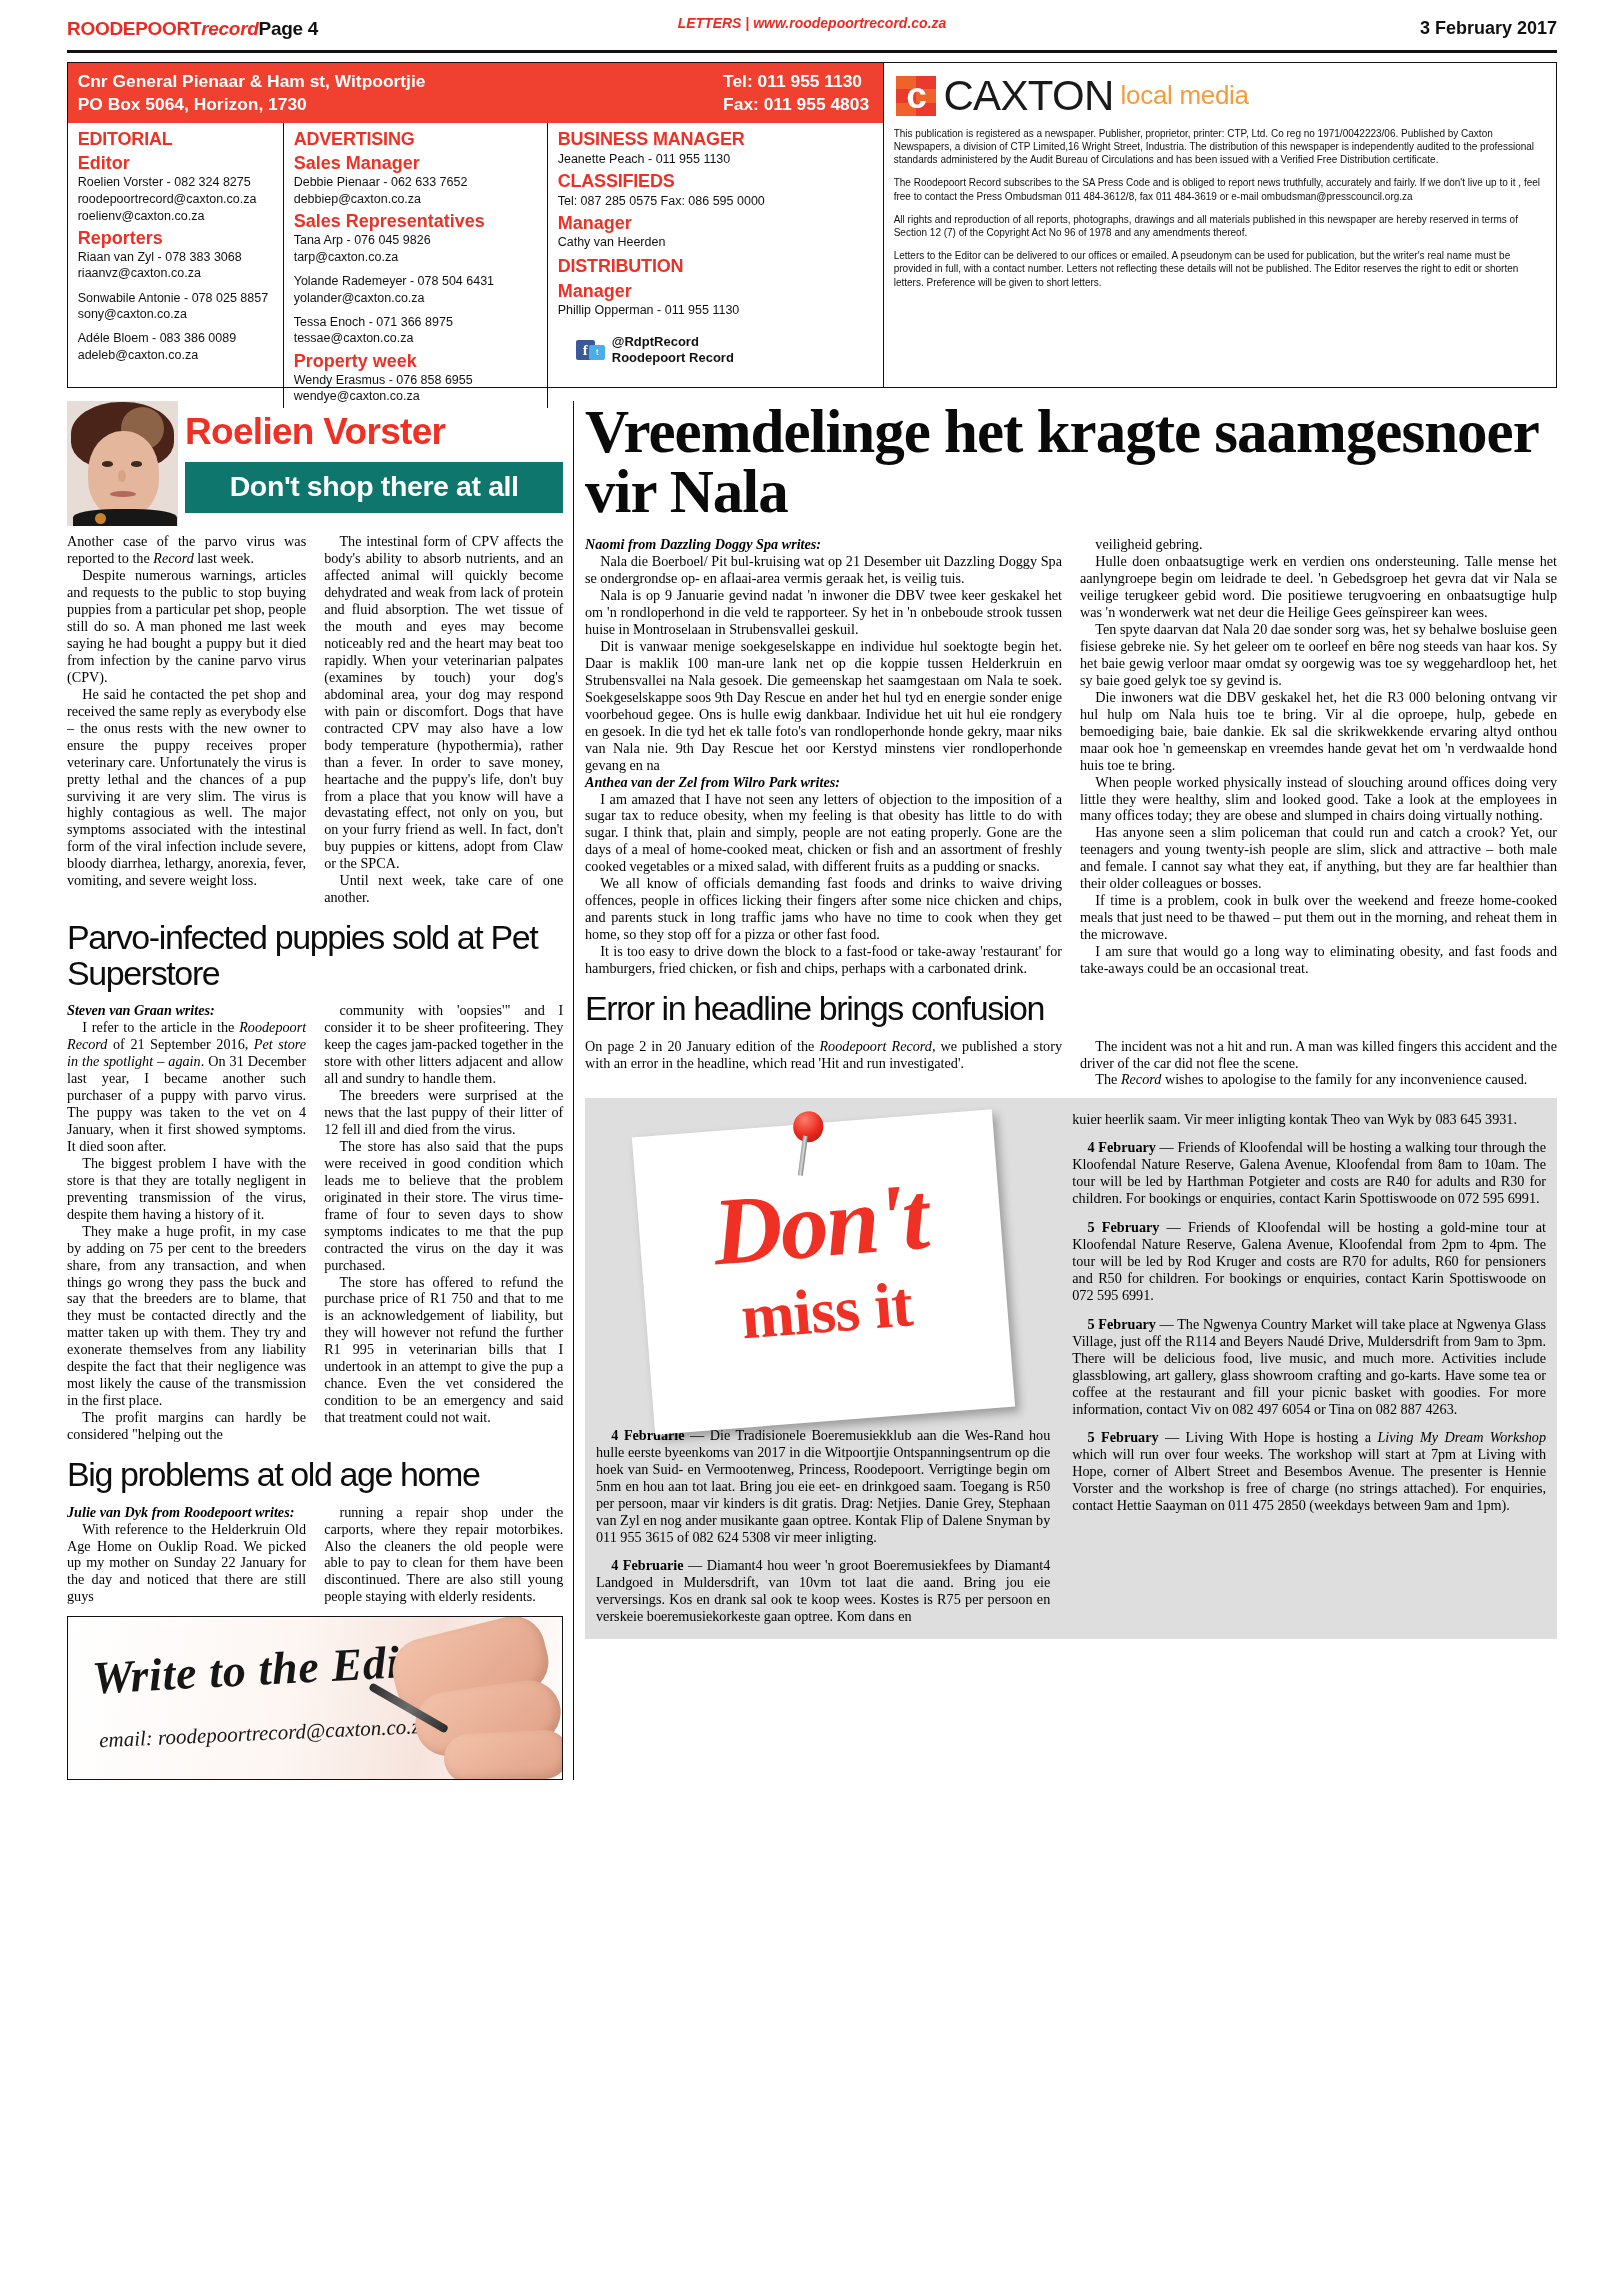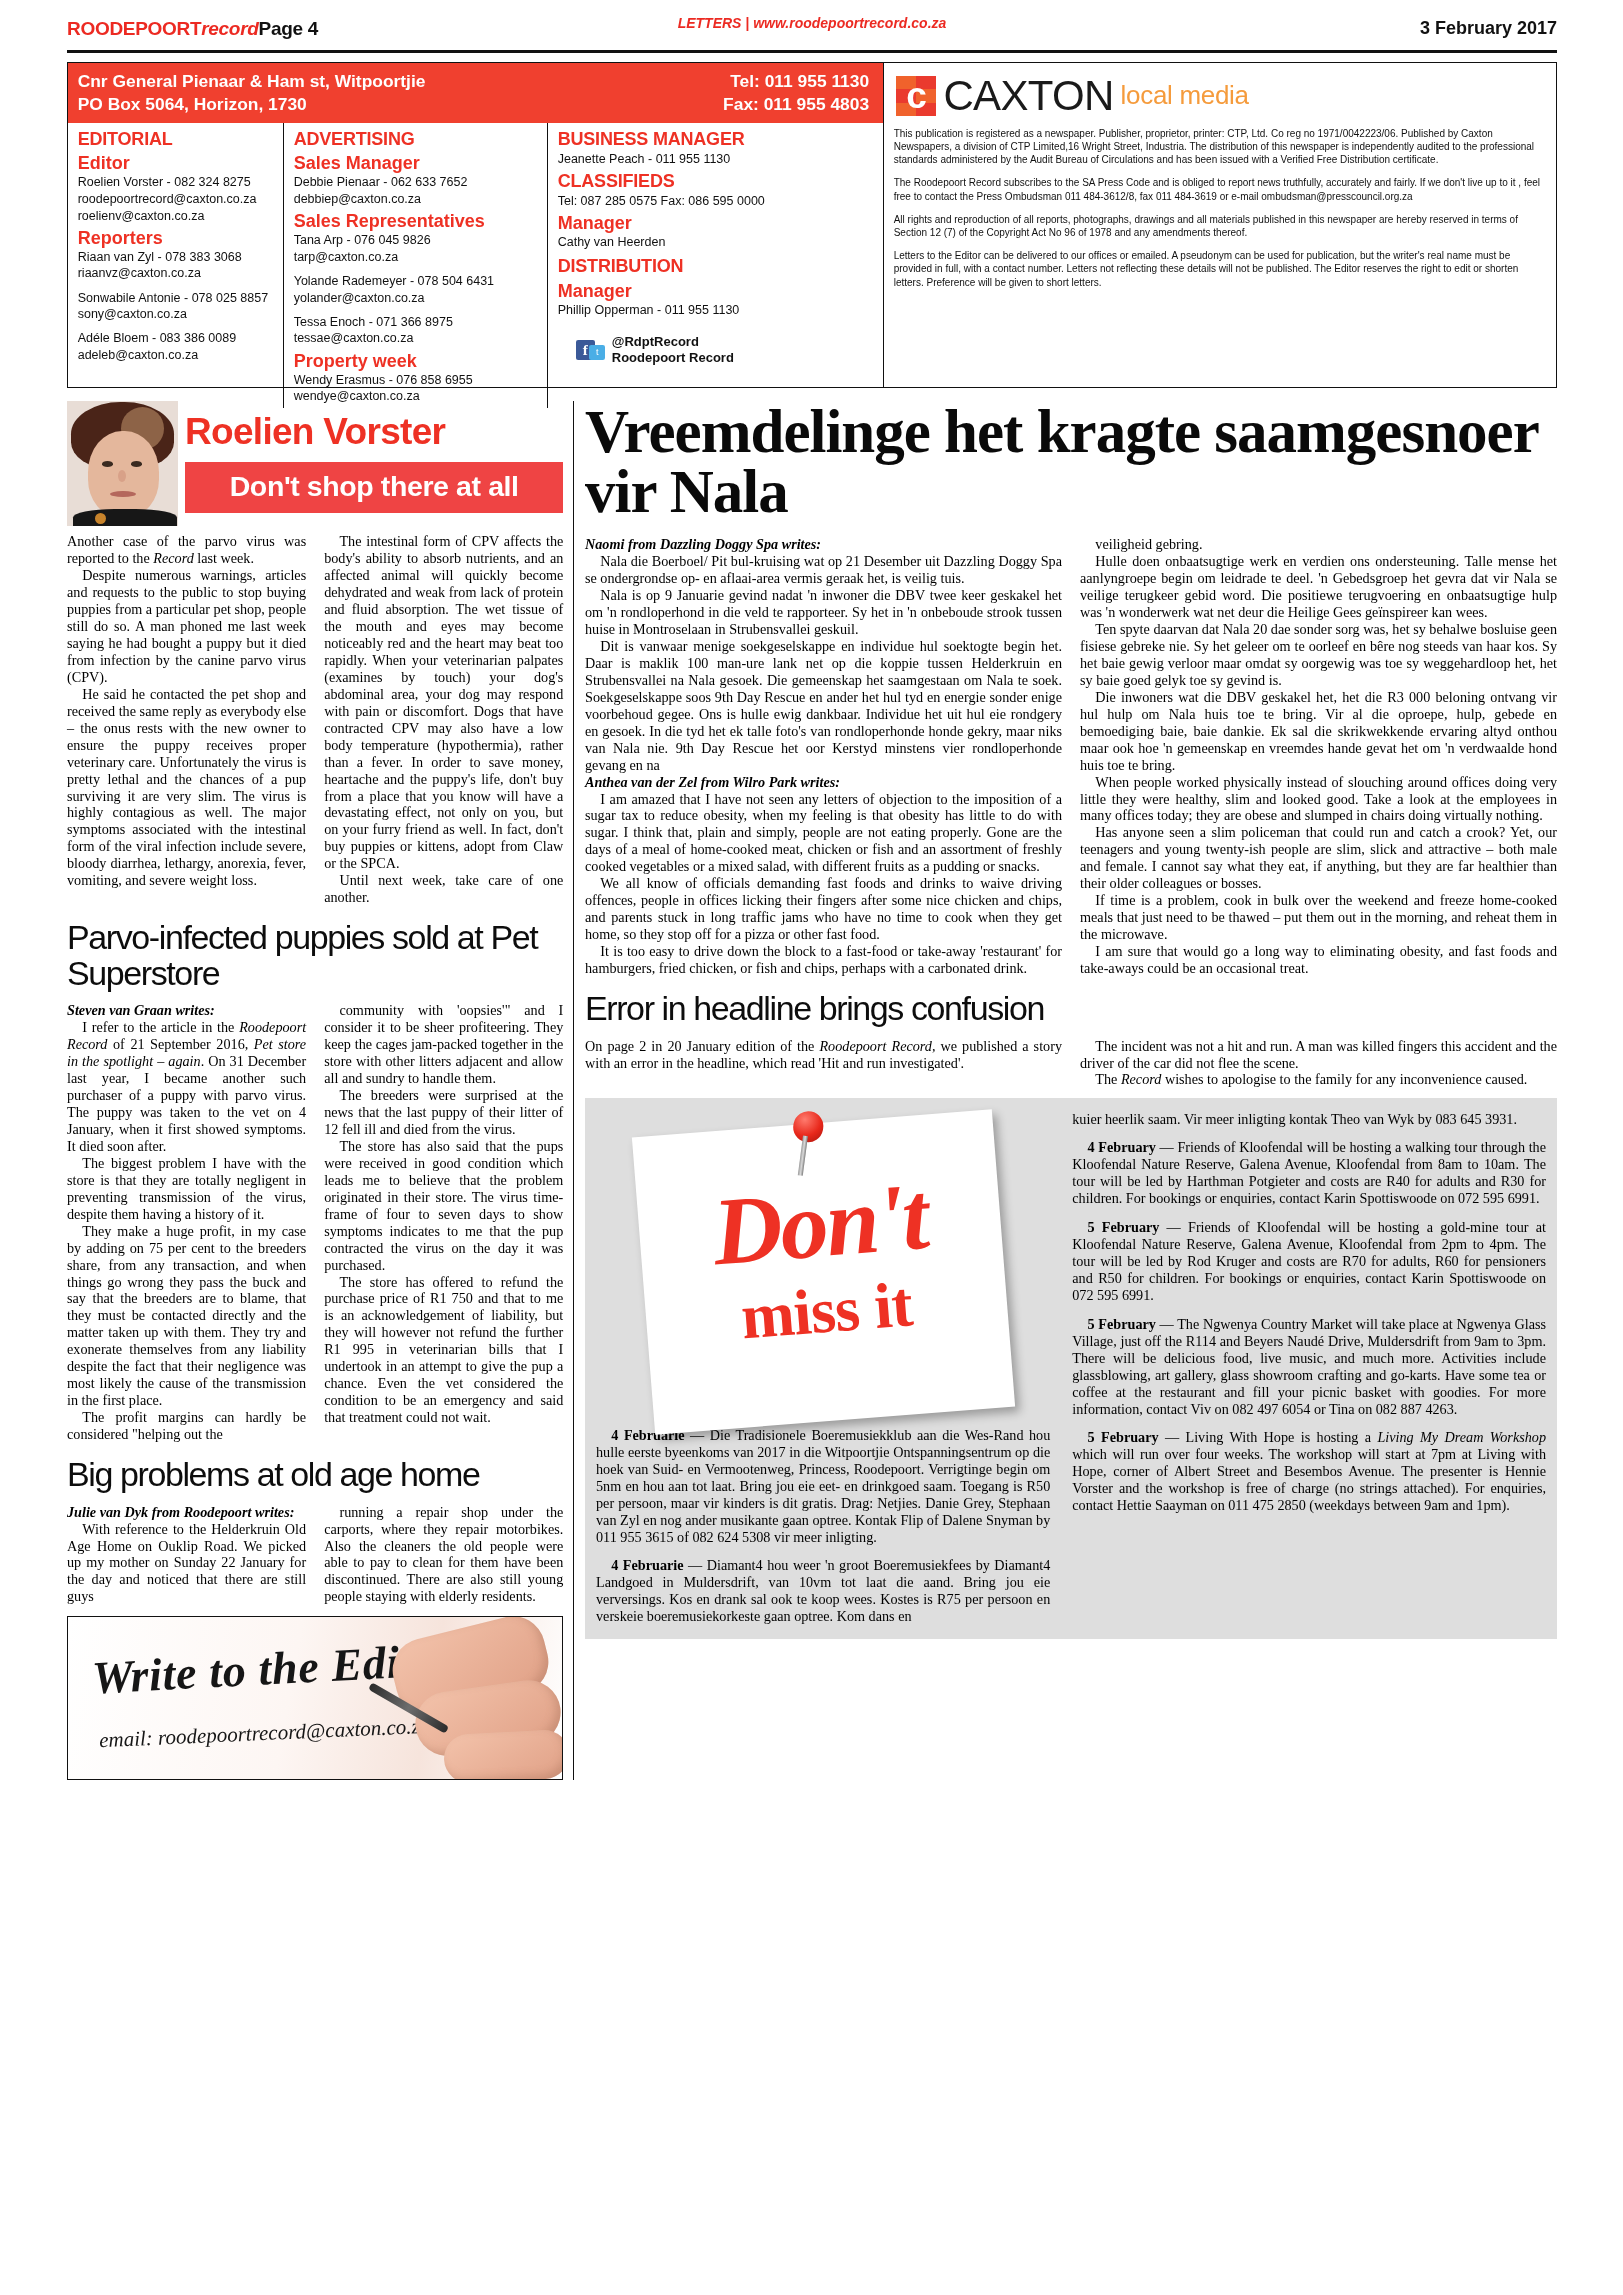--- a/index.html
+++ b/index.html
@@ -22,21 +22,21 @@
   .mh-left .blk { color:#111; }
   .mh-center { position:absolute; left:50%; transform:translateX(-50%); top:15.3px; font-family:"Liberation Sans", sans-serif; font-size:14px; font-weight:bold; font-style:italic; color:#ec2a22; white-space:nowrap; }
   .mh-right { position:absolute; right:0; top:18px; font-family:"Liberation Sans", sans-serif; font-size:18px; font-weight:bold; color:#111; }
   .mh-rule { height:2.8px; background:#111; margin-top:7px; }
 
   
   .infobox { border:1.4px solid #111; margin-top:9.7px; display:flex; height:326px; }
   .ib-left { width:816px; border-right:1.4px solid #111; display:flex; flex-direction:column; }
   .ib-redbar { background:#f0402f; color:#fff; font-family:"Liberation Sans", sans-serif; font-weight:bold; font-size:17.4px; line-height:1.28; padding:7px 9.7px 8.3px 9.7px; display:flex; justify-content:space-between; }
   .ib-redbar .addr div, .ib-redbar .tel div { white-space:nowrap; }
-  .ib-redbar .tel { text-align:right; padding-right:4.2px;}
+  .ib-redbar .tel { padding-right:4.2px;}
   .ib-cols { display:flex; flex:1; }
   .ib-col { padding:5.6px 9.7px 2.8px 9.7px; font-family:"Liberation Sans", sans-serif; }
   .ib-col.c1 { width:215px; }
   .ib-col.c2 { width:264px; border-left:1.4px solid #111; }
   .ib-col.c3 { width:auto; flex:1; border-left:1.4px solid #111; }
   .ib-h { color:#ee3124; font-weight:bold; font-size:18px; letter-spacing:-0.2px; margin:0 0 0.7px 0; }
   .ib-sub { color:#ee3124; font-weight:bold; font-size:18px; margin:3.5px 0 0 0; }
   .ib-t { font-size:12.5px; color:#111; line-height:1.33; }
   .ib-gap { height:7.6px; }
   .social { display:flex; align-items:center; gap:7px; margin-top:15.3px; padding-left:18px;}
@@ -65,21 +65,21 @@
   .hair { position:absolute; left:4.2px; top:1.4px; width:103px; height:67px; border-radius:48% 48% 40% 40%; background:#4a2418; }
   .hairhl { position:absolute; left:54px; top:5.6px; width:43px; height:43px; border-radius:50%; background:#8d6347; }
   .fskin { position:absolute; left:21px; top:30.5px; width:71px; height:86px; border-radius:48% 48% 44% 44%; background:#e4b79c; }
   .eyeL,.eyeR { position:absolute; width:11px; height:5.6px; border-radius:50%; background:#3a2a20; top:60px;}
   .eyeL { left:35px; } .eyeR { left:64px; }
   .nose { position:absolute; left:51px; top:69px; width:8.3px; height:12.5px; border-radius:50%; background:#d8a188; }
   .mouth { position:absolute; left:43px; top:90px; width:26px; height:6.2px; border-radius:50%; background:#b4675c; }
   .shirt { position:absolute; left:5.6px; top:108px; width:104px; height:21px; background:#171717; border-radius:40% 40% 0 0; }
   .necklace { position:absolute; left:28px; top:112px; width:11px; height:11px; border-radius:50%; background:#c8842c; }
   .cname { position:absolute; left:118px; top:9.7px; font-family:"Liberation Sans", sans-serif; font-weight:bold; font-size:37px; color:#ee3124; letter-spacing:-0.7px; }
-  .ctitle { position:absolute; left:118px; top:61px; right:0; background:#ef4444; color:#fff; font-family:"Liberation Sans", sans-serif; font-weight:bold; font-size:28.5px; letter-spacing:-0.4px; padding:8.3px 11px 9.7px 11px; }
+  .ctitle { position:absolute; left:118px; top:61px; right:0; background:#0f766e; color:#fff; font-family:"Liberation Sans", sans-serif; font-weight:bold; font-size:28.5px; letter-spacing:-0.4px; padding:8.3px 11px 9.7px 11px; }
 
   
   h1.bighead { font-family:"Liberation Serif", serif; font-weight:bold; font-size:61px; line-height:0.97; letter-spacing:-1px; margin:1.4px 0 15.3px 0; color:#0a0a0a; }
   h2.sechead { font-family:"Liberation Sans", sans-serif; font-weight:normal; font-size:34px; line-height:1.04; letter-spacing:-1.4px; margin:14px 0 11px 0; color:#0d0d0d; }
 
   
   .cols2 { column-count:2; column-gap:18px; column-rule:none; }
   .body-txt { font-family:"Liberation Serif", serif; font-size:14.2px; line-height:1.195; text-align:justify; }
   .body-txt p { margin:0; text-indent:15.3px; }
   .body-txt p.noind { text-indent:0; }

